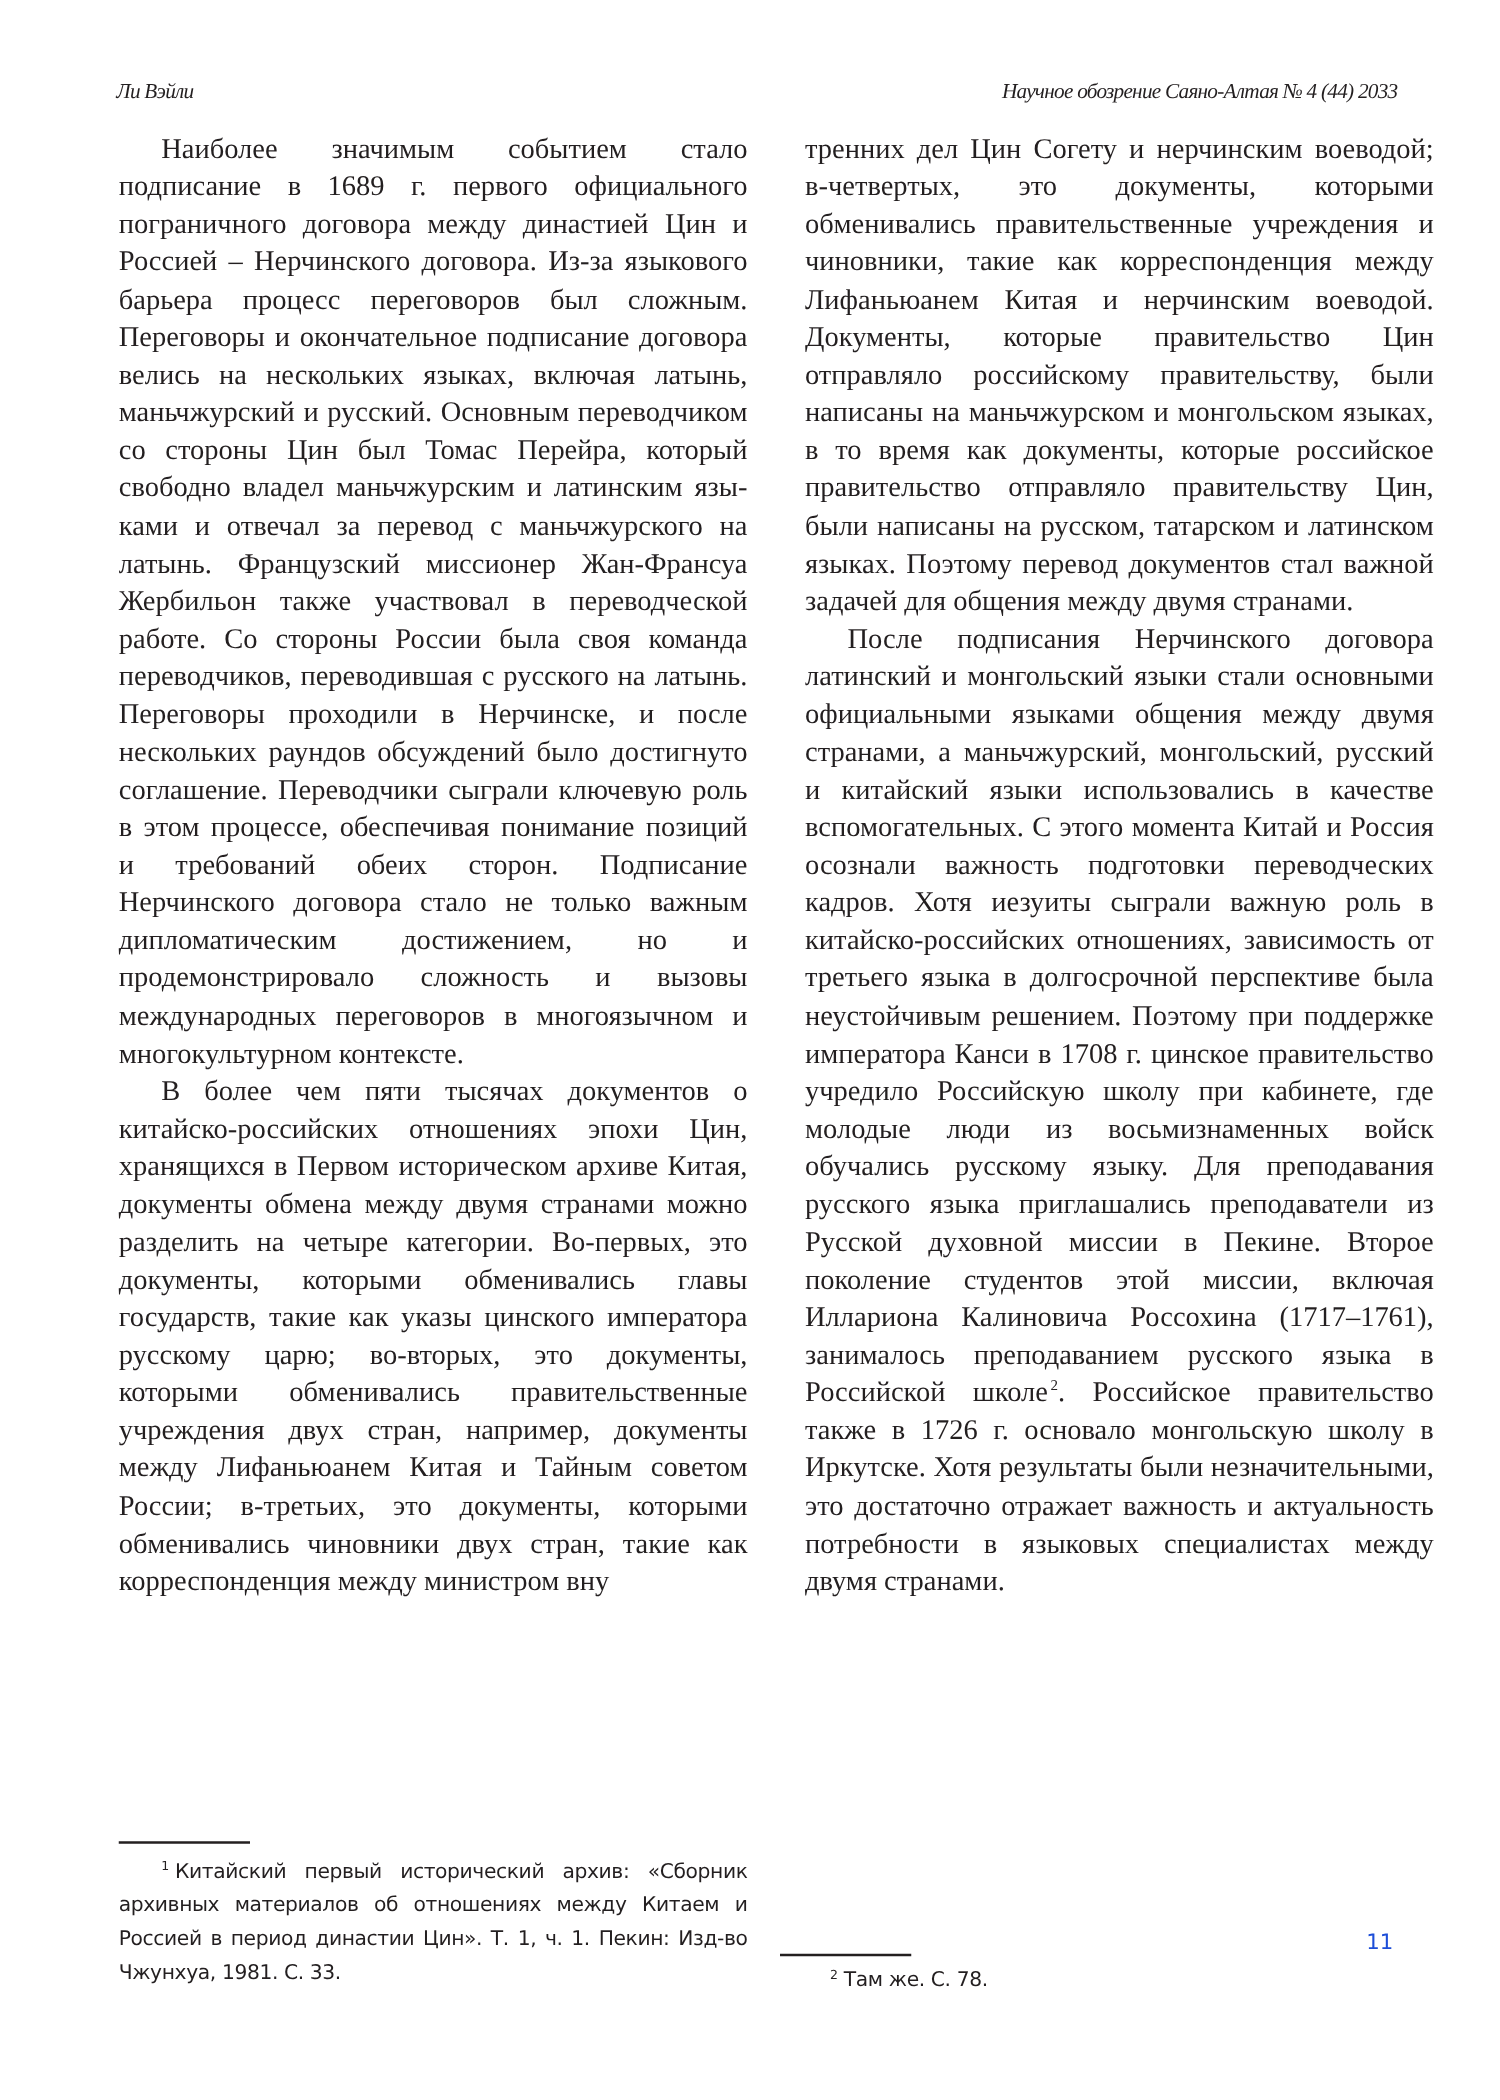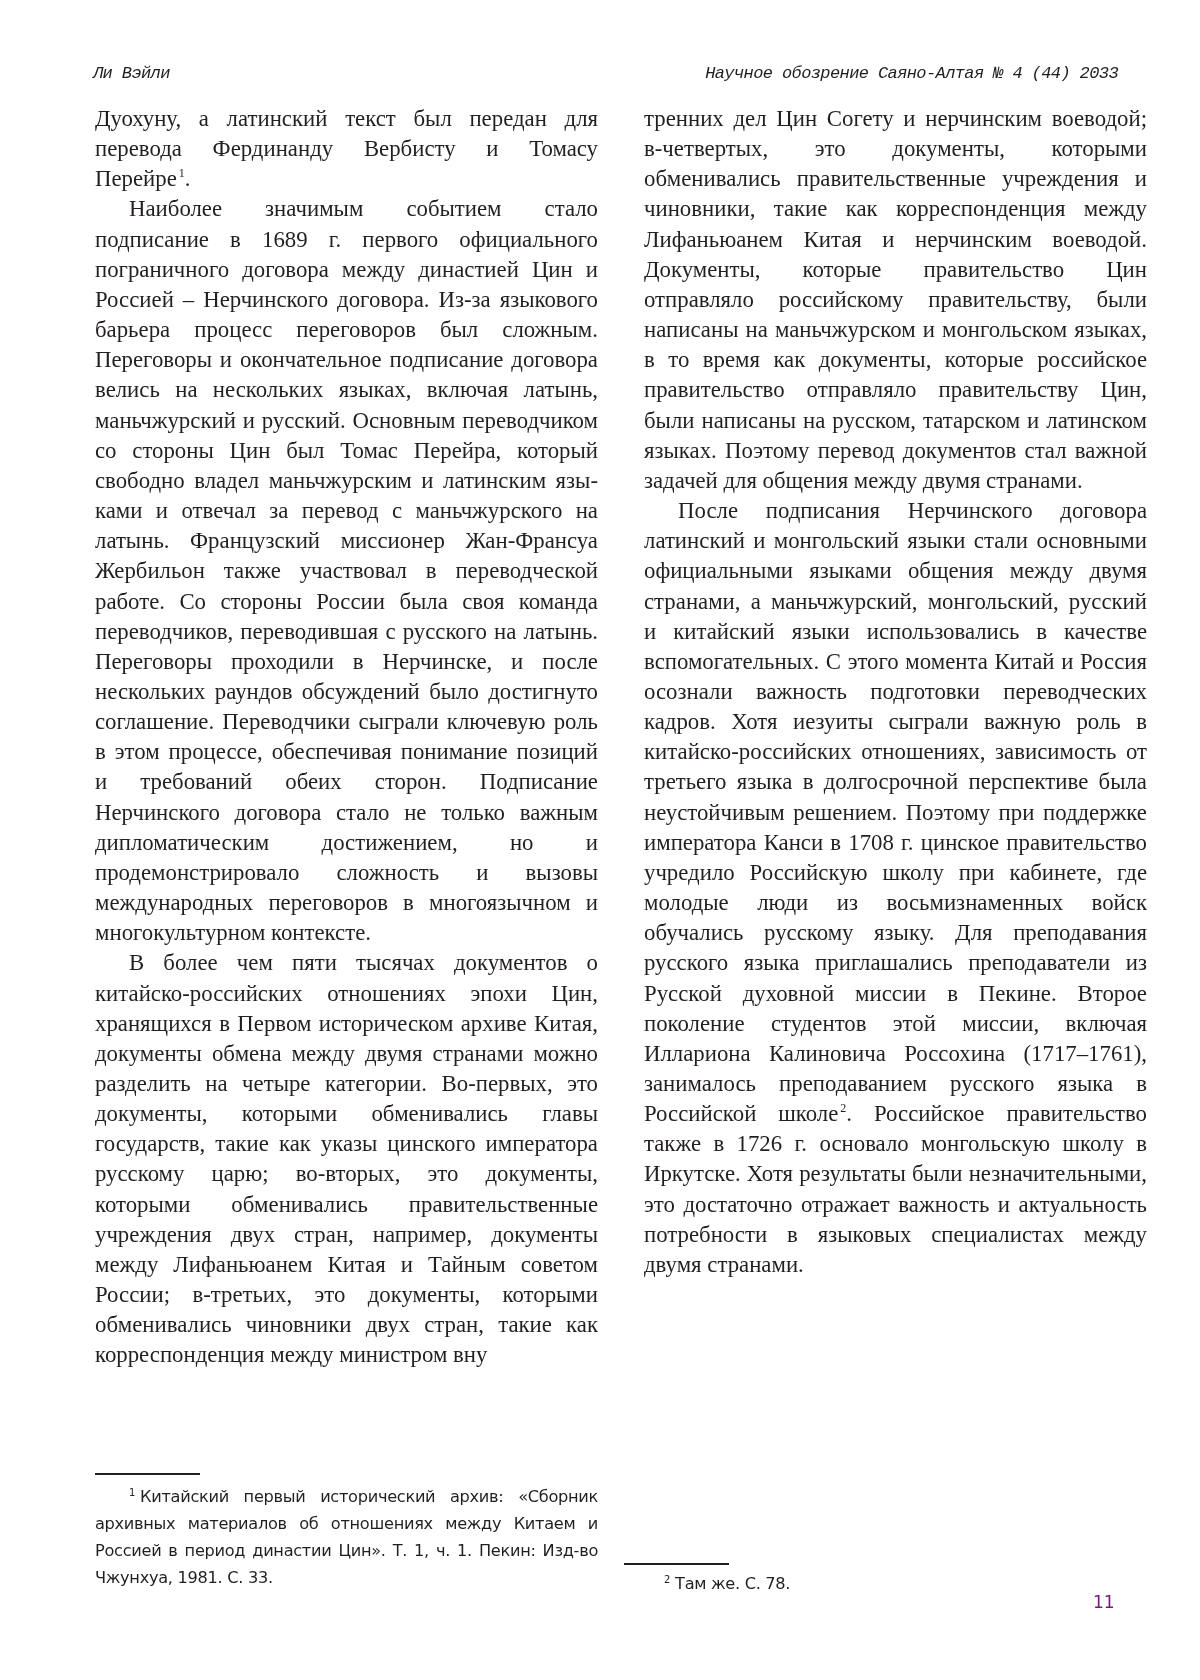--- a/index.html
+++ b/index.html
@@ -1,43 +1,42 @@
 <!DOCTYPE html>
 <html><head>
 <meta charset="utf-8">
 <style>
   html, body { margin: 0; padding: 0; background: #ffffff; }
   body { width: 1200px; height: 1680px; position: relative; overflow: hidden; color: #231f20; }
   .running-header { position: absolute; top: 60px; left: 93px; width: 1025px; height: 26px;
-    font-family: Liberation Mono, monospace; font-style: italic; font-size: 17px; letter-spacing: -0.6px;
+    font-family: Liberation Serif, serif; font-style: italic; font-size: 17px; letter-spacing: -0.6px;
     color: #231f20; display: flex; justify-content: space-between; align-items: center; }
   .column { position: absolute; top: 104px; width: 503px; font-family: "Liberation Serif", serif;
     font-size: 22.8px; line-height: 30.15px; text-align: justify; color: #231f20; }
   .col-left { left: 95px; }
   .col-right { left: 644px; }
   .column p { margin: 0; }
   .column p.indent { text-indent: 34px; }
   sup.fn { font-size: 12px; vertical-align: 9px; line-height: 0; margin-left: 2px; }
   .footnote-rule { position: absolute; height: 1.5px; background: #231f20; width: 105px; }
   .footnote { position: absolute; font-family: "DejaVu Sans", sans-serif; font-size: 16.2px;
     line-height: 27px; text-align: justify; color: #231f20; letter-spacing: -0.3px; }
   .footnote .fn-num { font-size: 10px; vertical-align: 6px; line-height: 0; margin-right: 5px; }
-  .page-number { position: absolute; left: 1093px; top: 1592px; font-family: "DejaVu Sans", sans-serif;
-    font-size: 17px; color: #701a75; }
+  .page-number { position: absolute; left: 1093px; top: 1544px; font-family: "DejaVu Sans", sans-serif;
+    font-size: 17px; color: #1d4ed8; }
 </style>
 </head>
 <body>
 
 <div class="running-header">
   <span>Ли Вэйли</span>
   <span>Научное обозрение Саяно-Алтая № 4 (44) 2033</span>
 </div>
 
 <div class="column col-left">
-  <p><span>Дуохуну, а латинский текст был передан для перевода Фердинанду Вербисту и Томасу Перейре</span><sup class="fn">1</sup><span>.</span></p>
   <p class="indent">Наиболее значимым событием стало подписание в 1689 г. первого официального пограничного договора между династией Цин и Россией – Нерчинского договора. Из-за языкового барьера процесс переговоров был сложным. Переговоры и окончательное подписание договора велись на нескольких языках, включая латынь, маньчжурский и рус­ский. Основным переводчиком со стороны Цин был Томас Перейра, который свободно владел маньчжурским и латинским язы­ками и отвечал за перевод с маньчжурского на латынь. Французский миссионер Жан-Франсуа Жербильон также участвовал в пере­водческой работе. Со стороны России была своя команда переводчиков, переводившая с русского на латынь. Переговоры проходили в Нерчинске, и после нескольких раундов обсуждений было достигнуто соглашение. Переводчики сыграли ключевую роль в этом процессе, обеспечивая понимание позиций и требований обеих сторон. Подписание Нерчинского договора стало не только важным дипломатическим достижением, но и продемонстрировало сложность и вызовы международных переговоров в многоязычном и многокультурном контексте.</p>
   <p class="indent">В более чем пяти тысячах документов о китайско-российских отношениях эпохи Цин, хранящихся в Первом историческом архиве Китая, документы обмена между двумя странами можно разделить на четыре категории. Во-первых, это документы, кото­рыми обменивались главы государств, такие как указы цинского императора русскому царю; во-вторых, это документы, которыми обменивались правительственные учрежде­ния двух стран, например, документы между Лифаньюанем Китая и Тайным советом России; в-третьих, это документы, которыми обменивались чиновники двух стран, такие как корреспонденция между министром вну­</p>
 </div>
 
 <div class="column col-right">
   <p>тренних дел Цин Согету и нерчинским воево­дой; в-четвертых, это документы, которыми обменивались правительственные учрежде­ния и чиновники, такие как корреспонденция между Лифаньюанем Китая и нерчинским воеводой. Документы, которые правительство Цин отправляло российскому правительству, были написаны на маньчжурском и монголь­ском языках, в то время как документы, кото­рые российское правительство отправляло правительству Цин, были написаны на рус­ском, татарском и латинском языках. Поэтому перевод документов стал важной задачей для общения между двумя странами.</p>
   <p class="indent"><span>После подписания Нерчинского дого­вора латинский и монгольский языки стали основными официальными языками обще­ния между двумя странами, а маньчжурский, монгольский, русский и китайский языки использовались в качестве вспомогательных. С этого момента Китай и Россия осознали важность подготовки переводческих кадров. Хотя иезуиты сыграли важную роль в китай­ско-российских отношениях, зависимость от третьего языка в долгосрочной перспективе была неустойчивым решением. Поэтому при поддержке императора Канси в 1708 г. цинское правительство учредило Российскую школу при кабинете, где молодые люди из восьми­знаменных войск обучались русскому языку. Для преподавания русского языка пригла­шались преподаватели из Русской духовной миссии в Пекине. Второе поколение студентов этой миссии, включая Иллариона Калиновича Россохина (1717–1761), занималось препода­ванием русского языка в Российской школе</span><sup class="fn">2</sup><span>. Российское правительство также в 1726 г. основало монгольскую школу в Иркутске. Хотя результаты были незначительными, это достаточно отражает важность и актуальность потребности в языковых специалистах между двумя странами.</span></p>
 </div>
 
 <div class="footnote-rule" style="left:95px; top:1473px;"></div>

